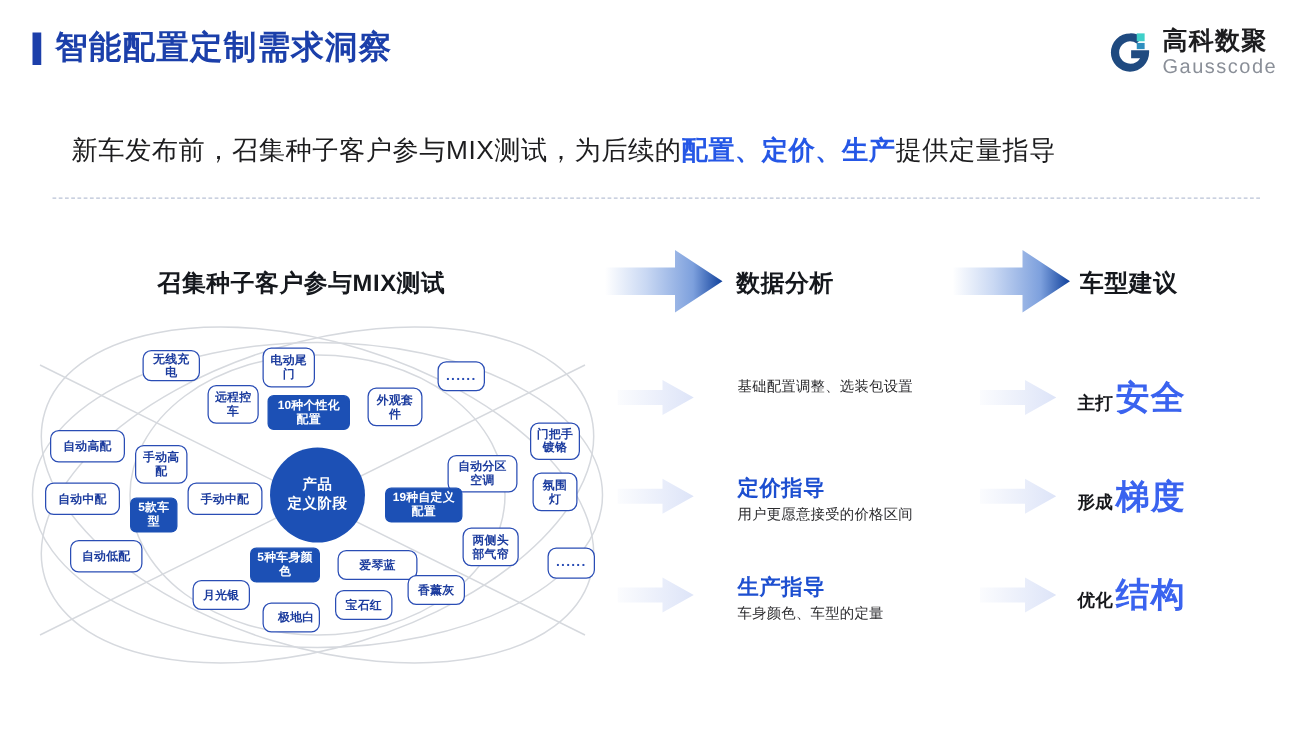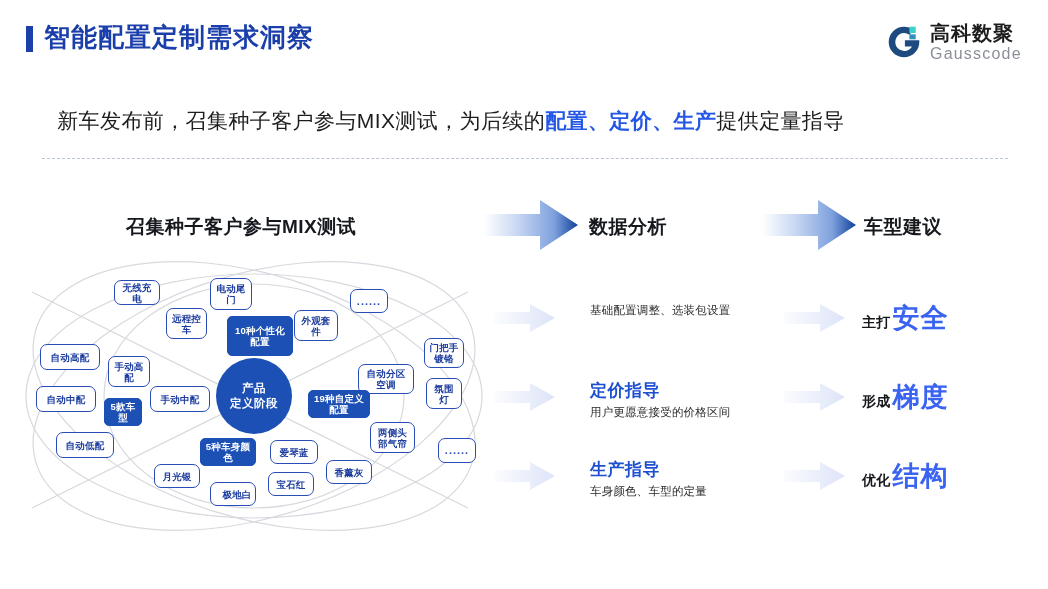--- a/index.html
+++ b/index.html
@@ -286,40 +286,40 @@
   <div id="hub" style="left:198px; top:100px;">
     <div>
       <div>产品</div>
       <div>定义阶段</div>
     </div>
   </div>
 
   <div class="node" style="left:96px; top:22px; width:46px; height:25px;">无线充电</div>
   <div class="node" style="left:192px; top:20px; width:42px; height:32px;">电动尾门</div>
   <div class="node" style="left:148px; top:50px; width:41px; height:31px;">远程控车</div>
-  <div class="node filled" style="left:196px; top:58px; width:66px; height:40px;margin-left:13px;">10种个性化配置</div>
+  <div class="node filled" style="left:196px; top:58px; width:66px; height:28px;">10种个性化配置</div>
   <div class="node" style="left:276px; top:52px; width:44px; height:31px;">外观套件</div>
   <div class="node dots" style="left:332px; top:31px; width:38px; height:24px;">......</div>
   <div class="node" style="left:406px; top:80px; width:40px; height:30px;">门把手镀铬</div>
 
   <div class="node" style="left:22px; top:86px; width:60px; height:26px;">自动高配</div>
   <div class="node" style="left:90px; top:98px; width:42px; height:31px;">手动高配</div>
   <div class="node" style="left:340px; top:106px; width:56px; height:30px;">自动分区空调</div>
   <div class="node" style="left:408px; top:120px; width:36px; height:31px;">氛围灯</div>
 
   <div class="node" style="left:18px; top:128px; width:60px; height:26px;">自动中配</div>
   <div class="node" style="left:132px; top:128px; width:60px; height:26px;">手动中配</div>
   <div class="node filled" style="left:290px; top:132px; width:62px; height:28px;">19种自定义配置</div>
   <div class="node filled" style="left:86px; top:140px; width:38px; height:28px;">5款车型</div>
   <div class="node" style="left:352px; top:164px; width:45px; height:31px;">两侧头部气帘</div>
 
   <div class="node" style="left:38px; top:174px; width:58px; height:26px;">自动低配</div>
   <div class="node dots" style="left:420px; top:180px; width:38px; height:25px;">......</div>
   <div class="node filled" style="left:182px; top:180px; width:56px; height:28px;">5种车身颜色</div>
-  <div class="node" style="left:252px; top:182px; width:48px; height:24px;">爱琴蓝</div>
+  <div class="node" style="left:252px; top:182px; width:64px; height:24px;">爱琴蓝</div>
   <div class="node" style="left:136px; top:206px; width:46px; height:24px;">月光银</div>
   <div class="node" style="left:308px; top:202px; width:46px; height:24px;">香薰灰</div>
   <div class="node" style="left:192px; top:224px; width:46px; height:24px;padding-left:11px;">极地白</div>
   <div class="node" style="left:250px; top:214px; width:46px; height:24px;">宝石红</div>
 </div>
 
 <div class="guide-row" id="guide-row-0">
   <div class="guide-sub">基础配置调整、选装包设置</div>
 </div>
 <div class="guide-row" id="guide-row-1">

